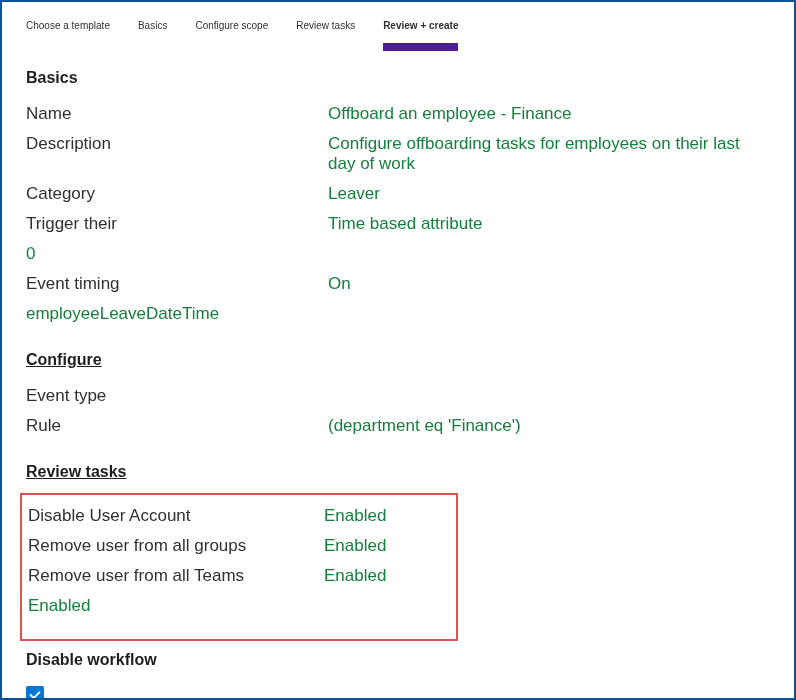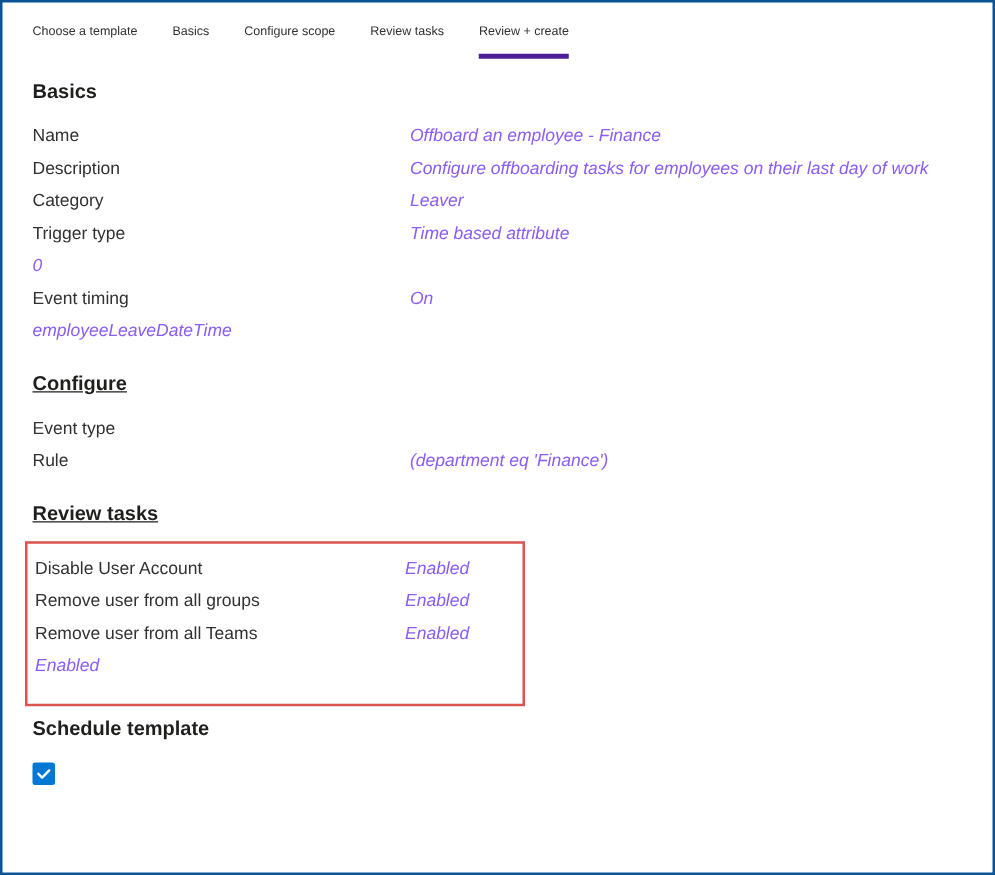--- a/index.html
+++ b/index.html
@@ -21,60 +21,59 @@
       border-bottom: none;
     }
     .tab {
       padding: 6px 0 12px 0;
       color: #323130;
       cursor: pointer;
       font-size: 10px;
       border-bottom: 3px solid transparent;
     }
     .tab.active {
-      font-weight: 400;
-      border-bottom: 4px solid #4c1d95;
+      font-weight: 700;
+      border-bottom: 8px solid #4c1d95;
     }
     .content {
       padding: 18px 24px 0 24px;
     }
     .section-title {
       font-weight: 700;
       font-size: 16px;
       margin-top: 8px;
       margin-bottom: 12px;
       color: #201f1e;
     }
     .section-title.first {
       margin-top: 0;
     }
     .row {
       display: flex;
       align-items: flex-start;
       padding: 5px 0;
-      font-size: 14px;
+      font-size: 17px;
     }
     .row .label {
       flex: 0 0 302px;
       color: #323130;
       white-space: nowrap;
       overflow: hidden;
       text-overflow: ellipsis;
       padding-right: 8px;
     }
     .row .value {
       flex: 1;
-      color: #8b5cf6;
-      font-style: italic;
+      color: #15803d;
     }
     .task-box {
       border: 2px solid #d9534f;
       padding: 6px 6px 18px 6px;
       margin-left: -6px;
-      width: 400px;
+      width: 438px;
       margin-top: 4px;
       margin-bottom: 10px;
     }
     .task-box .row .label {
       flex: 0 0 296px;
     }
     .checkbox-wrapper {
       display: inline-flex;
       align-items: center;
       justify-content: center;
@@ -109,21 +108,21 @@
   </div>
   <div class="row">
     <div class="label">Description</div>
     <div class="value">Configure offboarding tasks for employees on their last day of work</div>
   </div>
   <div class="row">
     <div class="label">Category</div>
     <div class="value">Leaver</div>
   </div>
   <div class="row">
-    <div class="label">Trigger type</div>
+    <div class="label">Trigger their</div>
     <div class="value">Time based attribute</div>
   </div>
   <div class="row">
     <div class="value">0</div>
   </div>
   <div class="row">
     <div class="label">Event timing</div>
     <div class="value">On</div>
   </div>
   <div class="row">
@@ -151,21 +150,21 @@
     </div>
     <div class="row">
       <div class="label">Remove user from all Teams</div>
       <div class="value">Enabled</div>
     </div>
     <div class="row">
       <div class="value">Enabled</div>
     </div>
   </div>
 
-  <div class="section-title">Schedule template</div>
+  <div class="section-title">Disable workflow</div>
   <div class="row">
     <div class="value">
       <span class="checkbox-wrapper">
         <svg viewBox="0 0 16 16">
           <path d="M3 8 L6.5 11.5 L13 5" stroke="#ffffff" stroke-width="2.2" fill="none" stroke-linecap="round" stroke-linejoin="round"></path>
         </svg>
       </span>
     </div>
   </div>
 

